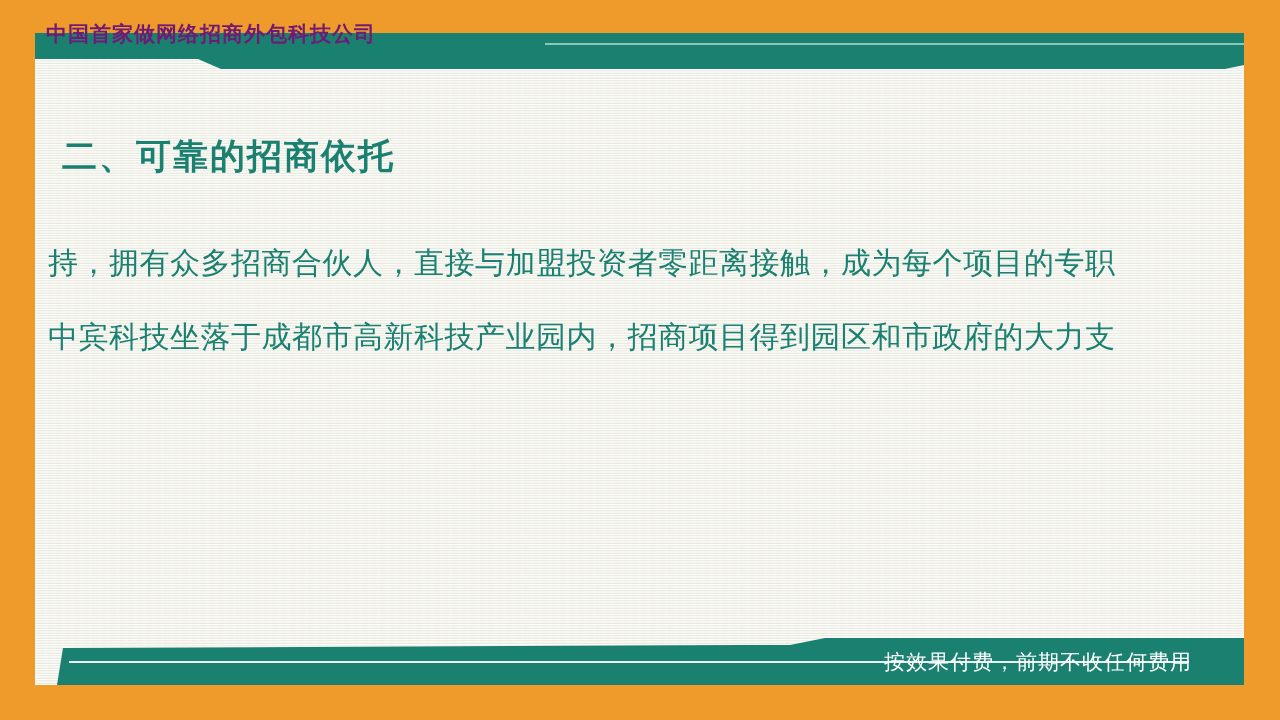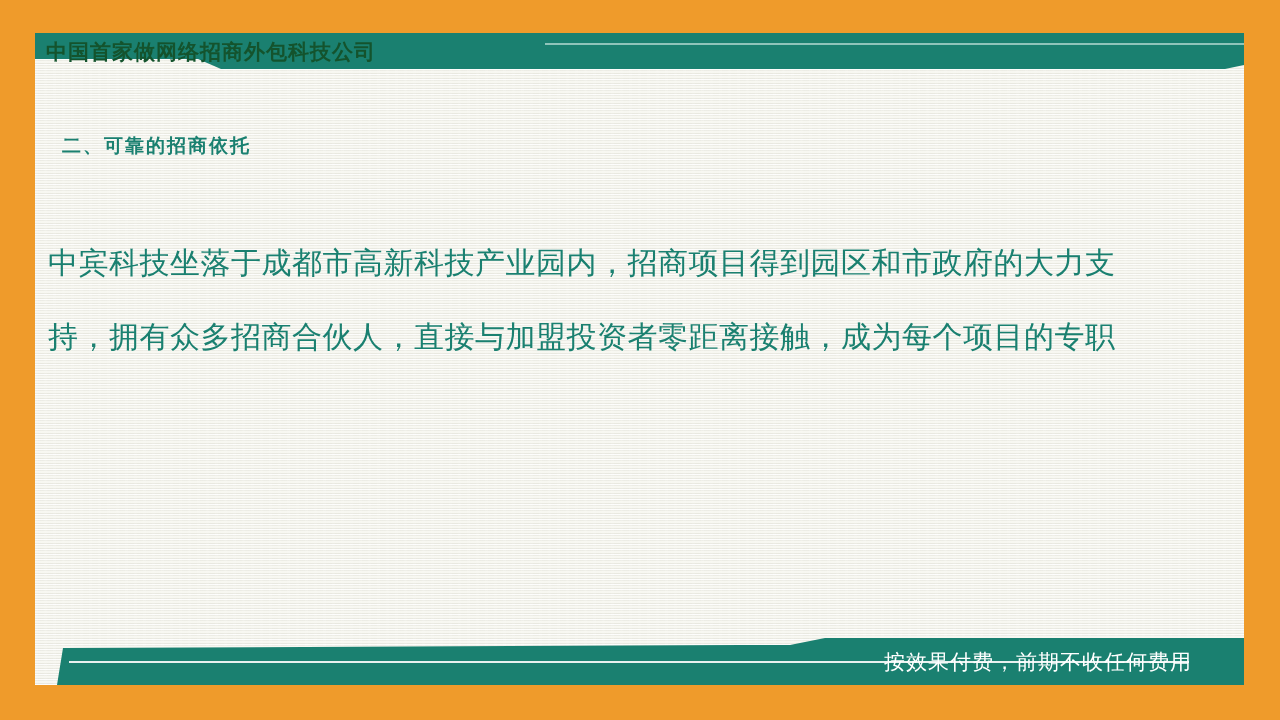--- a/index.html
+++ b/index.html
@@ -51,25 +51,25 @@
   #header-band {
     position: absolute;
     left: 35px;
     top: 33px;
     width: 1209px;
     height: 36px;
   }
   #header-title {
     position: absolute;
     left: 46px;
-    top: 38px;
+    top: 20px;
     width: 470px;
     height: 28px;
     line-height: 28px;
-    color: #14532d;
+    color: #701a75;
     font-size: 21px;
     font-weight: bold;
     letter-spacing: 1px;
     white-space: nowrap;
   }
 
   
   #footer-band {
     position: absolute;
     left: 35px;
@@ -90,21 +90,21 @@
     white-space: nowrap;
     margin-left: 39px;
   }
 
   
   #section-heading {
     position: absolute;
     left: 62px;
     top: 133px;
     color: #1A8070;
-    font-size: 19px;
+    font-size: 35px;
     font-weight: bold;
     letter-spacing: 2px;
     white-space: nowrap;
   }
   #body-copy {
     position: absolute;
     left: 48px;
     top: 226px;
     width: 1140px;
     color: #1A8070;
@@ -128,22 +128,22 @@
   <svg id="header-band" viewBox="0 0 1209 36" preserveAspectRatio="none">
     <polygon points="0,0 1209,0 1209,32 1190,36 186,36 163,26 0,26" fill="#1A8070"></polygon>
     <rect x="510" y="10" width="699" height="2" fill="#8FC4BA"></rect>
   </svg>
 
   <div id="header-title">中国首家做网络招商外包科技公司</div>
 
   <div id="section-heading">二、可靠的招商依托</div>
 
   <div id="body-copy">
+    <p>持，拥有众多招商合伙人，直接与加盟投资者零距离接触，成为每个项目的专职</p>
     <p>中宾科技坐落于成都市高新科技产业园内，招商项目得到园区和市政府的大力支</p>
-    <p>持，拥有众多招商合伙人，直接与加盟投资者零距离接触，成为每个项目的专职</p>
   </div>
 
   <svg id="footer-band" viewBox="0 0 1209 49" preserveAspectRatio="none">
     <polygon points="28,12 706,9 755,9 790,2 1209,2 1209,49 22,49" fill="#1A8070"></polygon>
     <rect x="34" y="25" width="1175" height="2" fill="#E9F2F0"></rect>
     <rect x="1154" y="24" width="55" height="4" fill="#1A8070"></rect>
   </svg>
 
   <div id="footer-text">按效果付费，前期不收任何费用</div>
 

